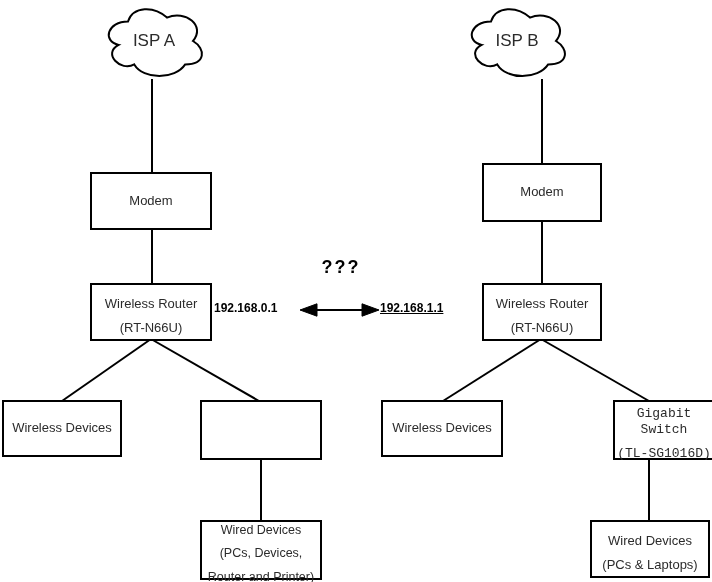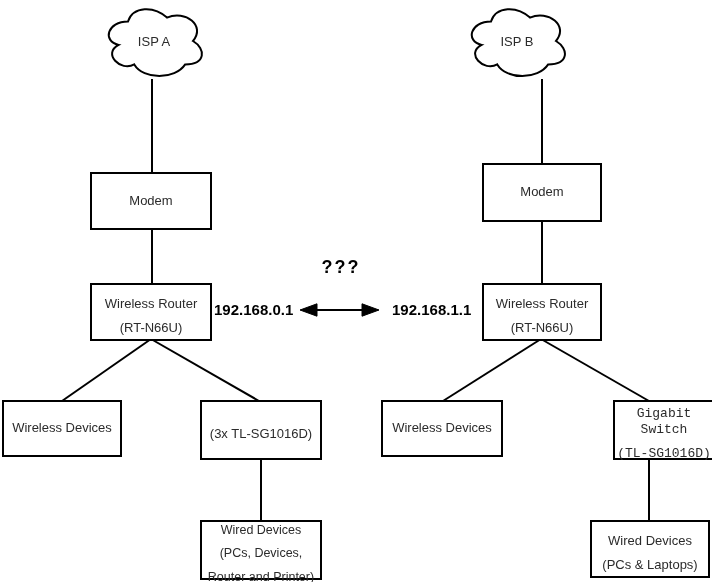--- a/index.html
+++ b/index.html
@@ -63,26 +63,26 @@
   }
   .cloud .cloud-label {
     position: absolute;
     left: 0;
     top: 0;
     width: 104px;
     height: 78px;
     display: flex;
     align-items: center;
     justify-content: center;
-    font-size: 13px;
+    font-size: 17px;
     color: #2b2b2b;
   }
   .ip-label {
     position: absolute;
-    font-size: 15px;
+    font-size: 12px;
     font-weight: bold;
     color: #000000;
     white-space: nowrap;
   }
   .question-label {
     position: absolute;
     left: 313px;
     top: 257px;
     width: 56px;
     text-align: center;
@@ -142,21 +142,20 @@
       <span>(RT-N66U)</span>
     </div>
   </div>
 
   <div class="node" style="left:2px; top:400px; width:120px; height:57px;">
     <span>Wireless Devices</span>
   </div>
 
   <div class="node" style="left:200px; top:400px; width:122px; height:60px;">
     <div class="lines">
-      <span>(3x TL-SG1016D)</span>
     </div>
   </div>
 
   <div class="node" style="left:200px; top:520px; width:122px; height:60px; font-size:12.5px;">
     <div class="lines">
       <span>Wired Devices</span>
       <span>(PCs, Devices,</span>
       <span>Router and Printer)</span>
     </div>
   </div>
@@ -184,16 +183,16 @@
   </div>
 
   <div class="node" style="left:590px; top:520px; width:120px; height:58px;">
     <div class="lines">
       <span>Wired Devices</span>
       <span>(PCs &amp; Laptops)</span>
     </div>
   </div>
 
   <div class="ip-label" style="left:214px; top:301px;">192.168.0.1</div>
-  <div class="ip-label" style="left:392px; top:301px;">192.168.1.1</div>
+  <div class="ip-label" style="left:380px; top:301px;text-decoration:underline;">192.168.1.1</div>
   <div class="question-label">???</div>
 
 </div>
 
 </body></html>

